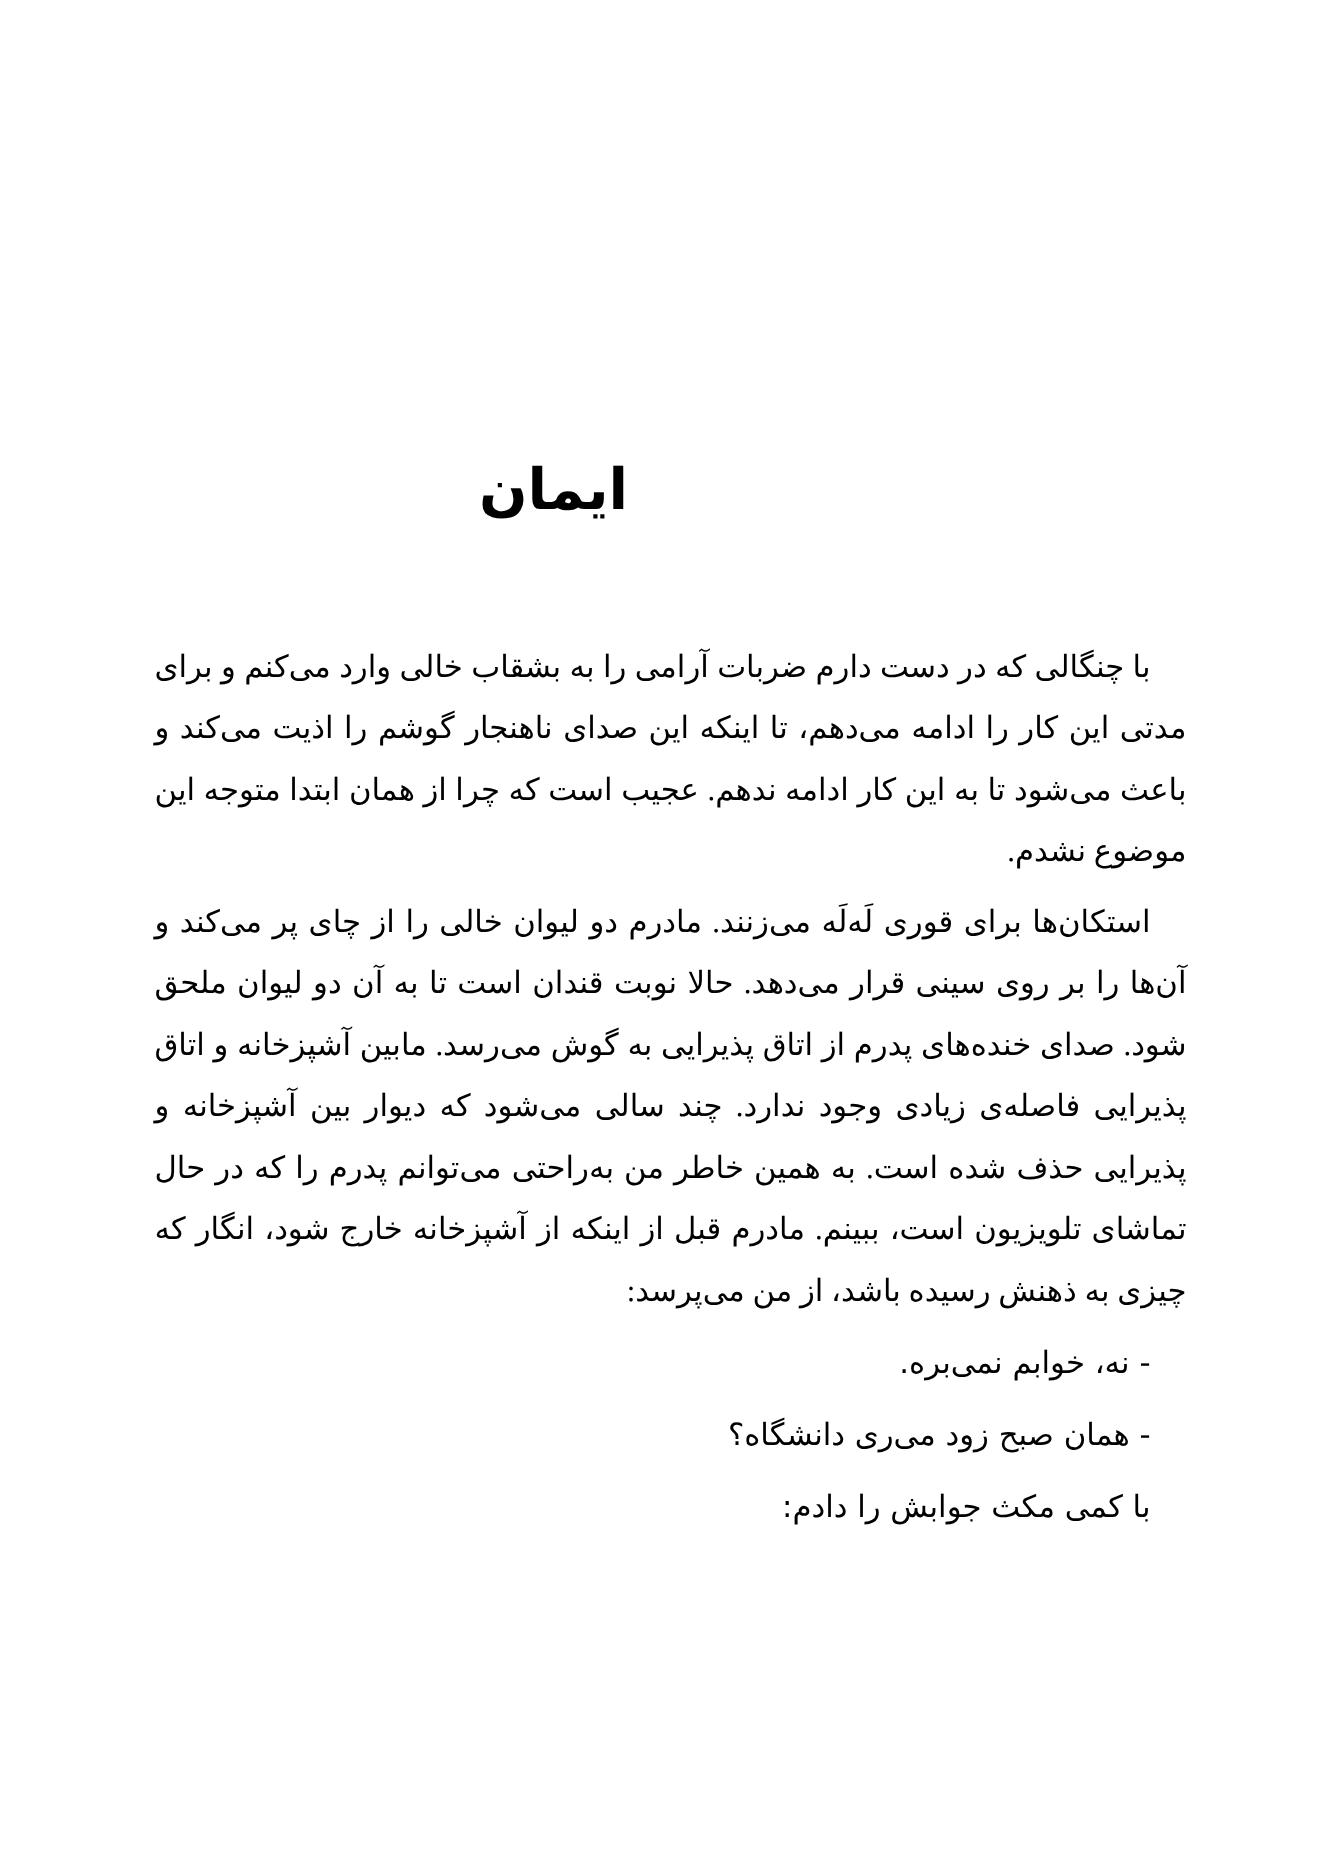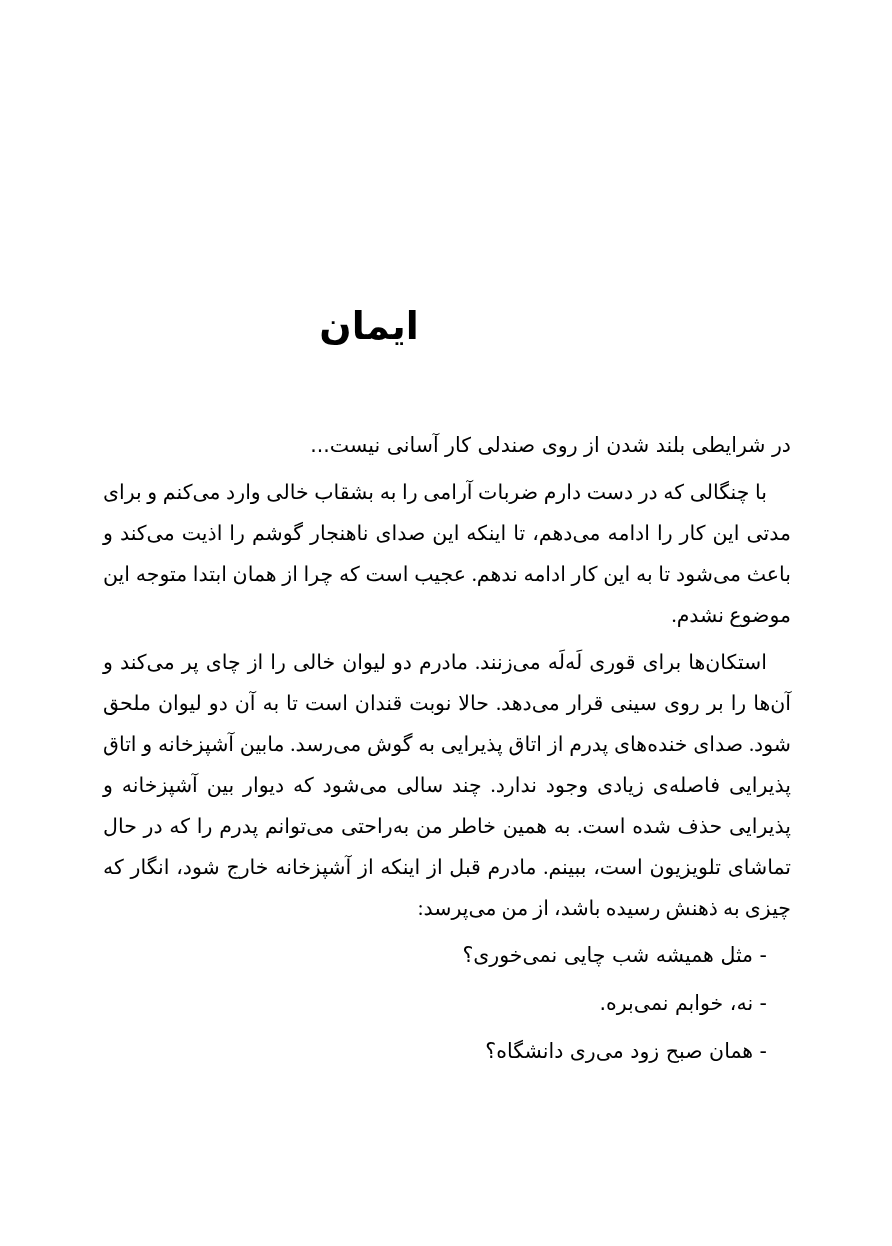--- a/index.html
+++ b/index.html
@@ -25,20 +25,19 @@
     .body-text p.indent { text-indent: 24px; font-family: Liberation Serif, serif; }
     .body-text p.dialog { padding-right: 24px; margin-bottom: 7px; }
   </style>
 </head>
 <body>
 
 <div class="page">
   <h1 class="title">ایمان</h1>
 
   <div class="body-text">
-    <p>در شرایطی بلند شدن از روی صندلی کار آسانی نیست...</p>
     <p class="indent">با چنگالی که در دست دارم ضربات آرامی را به بشقاب خالی وارد می‌کنم و برای مدتی این کار را ادامه می‌دهم، تا اینکه این صدای ناهنجار گوشم را اذیت می‌کند و باعث می‌شود تا به این کار ادامه ندهم. عجیب است که چرا از همان ابتدا متوجه این موضوع نشدم.</p>
     <p class="indent">استکان‌ها برای قوری لَه‌لَه می‌زنند. مادرم دو لیوان خالی را از چای پر می‌کند و آن‌ها را بر روی سینی قرار می‌دهد. حالا نوبت قندان است تا به آن دو لیوان ملحق شود. صدای خنده‌های پدرم از اتاق پذیرایی به گوش می‌رسد. مابین آشپزخانه و اتاق پذیرایی فاصله‌ی زیادی وجود ندارد. چند سالی می‌شود که دیوار بین آشپزخانه و پذیرایی حذف شده است. به همین خاطر من به‌راحتی می‌توانم پدرم را که در حال تماشای تلویزیون است، ببینم. مادرم قبل از اینکه از آشپزخانه خارج شود، انگار که چیزی به ذهنش رسیده باشد، از من می‌پرسد:</p>
-    <p class="dialog">- مثل همیشه شب چایی نمی‌خوری؟</p>
     <p class="dialog">- نه، خوابم نمی‌بره.</p>
     <p class="dialog">- همان صبح زود می‌ری دانشگاه؟</p>
+    <p class="dialog">با کمی مکث جوابش را دادم:</p>
   </div>
 </div>
 
 </body></html>

